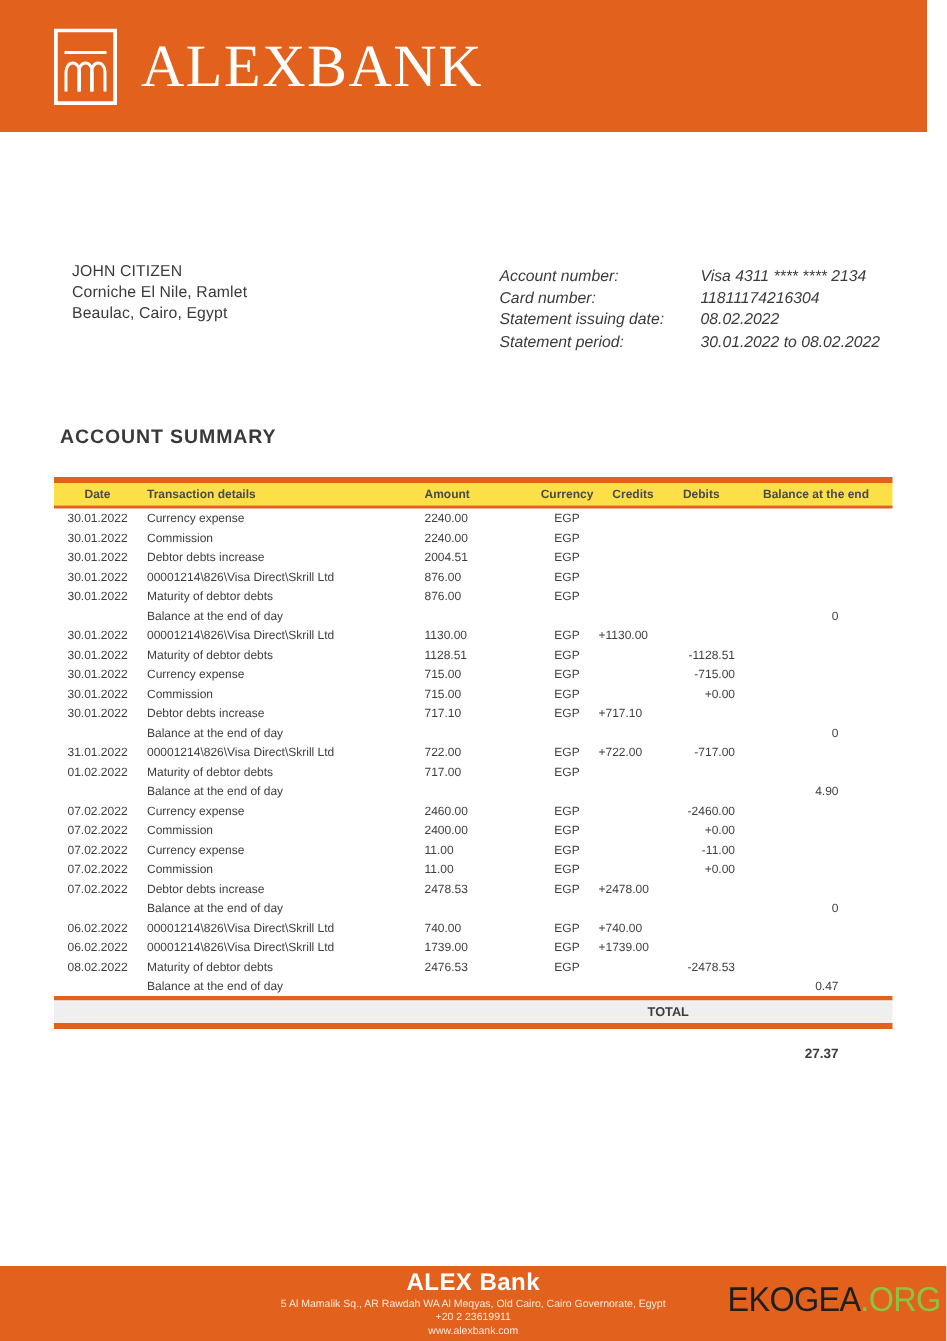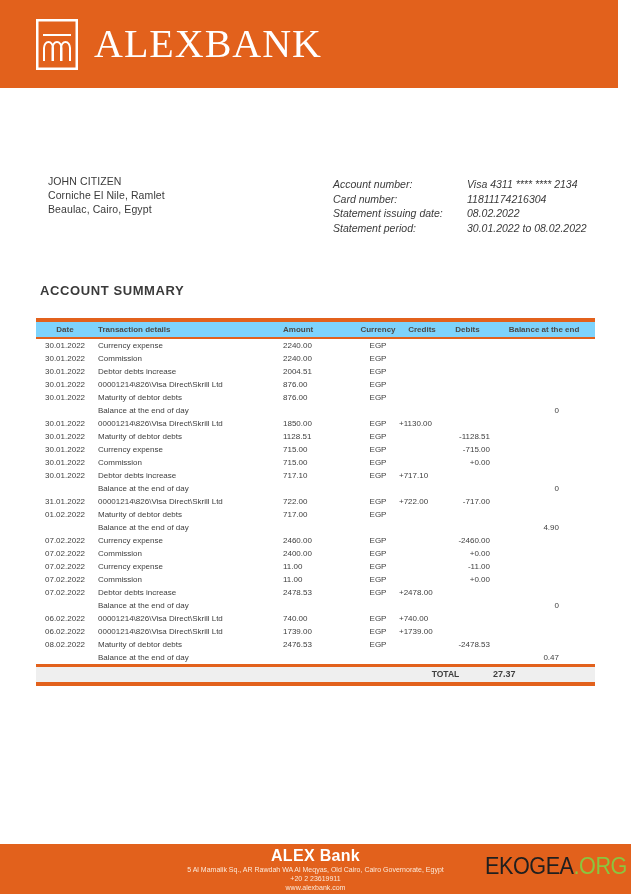--- a/index.html
+++ b/index.html
@@ -58,21 +58,21 @@
   }
   .rule { width:100%; background:#e2611c; }
   .rule.thick { height:4px; }
   .rule.thin  { height:2px; }
   .rule.mid   { height:2.5px; }
   .thead-row, .trow, .total-row {
     display:grid;
     grid-template-columns:58px 189px 75px 40px 47px 48px 1fr;
   }
   .thead-row {
-    background:#7dd3fc; height:15px; line-height:15px;
+    background:#fde047; height:15px; line-height:15px;
     font-weight:700; color:#4a4a4a;
   }
   .trow { height:13px; line-height:13px; }
   .cell { white-space:nowrap; overflow:hidden; }
   .c-date    { padding-left:9px; }
   .h-date    { text-align:center; padding-left:0; }
   .c-details { padding-left:4px; }
   .c-amount  { }
   .c-currency{ text-align:center; }
   .c-credits { padding-left:1px; }
@@ -82,22 +82,22 @@
   .c-balance { text-align:right; padding-right:36px; }
   .h-balance { text-align:center; padding-right:0; }
   .total-row {
     background:#efefef; height:15.5px; line-height:15.5px;
   }
   .total-label {
     grid-column:5 / 7; text-align:center;
     font-weight:700; font-size:8.5px; color:#3e3e3e;
   }
   .total-value {
-    grid-column:7; padding-right:36px;
-    font-weight:700; font-size:9px; color:#3e3e3e;
+    grid-column:7; text-align:right; padding-right:36px;
+    font-weight:700; font-size:9px; color:#3e3e3e;margin-top:28px;
   }
 
   
   .footer {
     position:absolute; left:0; bottom:0; width:631px; height:50px;
     background:#e2611c; color:#fdf3ec; text-align:center;
   }
   .footer-name { font-size:16px; font-weight:700; color:#ffffff; padding-top:3px; letter-spacing:0.3px; }
   .footer-line { font-size:7px; line-height:9px; color:#fbe9da; }
   .footer-link { color:#fbe9da; text-decoration:none; }
@@ -216,21 +216,21 @@
         <div class="cell c-details">Balance at the end of day</div>
         <div class="cell c-amount"></div>
         <div class="cell c-currency"></div>
         <div class="cell c-credits"></div>
         <div class="cell c-debits"></div>
         <div class="cell c-balance">0</div>
       </div>
       <div class="trow">
         <div class="cell c-date">30.01.2022</div>
         <div class="cell c-details">00001214\826\Visa Direct\Skrill Ltd</div>
-        <div class="cell c-amount">1850.00</div>
+        <div class="cell c-amount">1130.00</div>
         <div class="cell c-currency">EGP</div>
         <div class="cell c-credits">+1130.00</div>
         <div class="cell c-debits"></div>
         <div class="cell c-balance"></div>
       </div>
       <div class="trow">
         <div class="cell c-date">30.01.2022</div>
         <div class="cell c-details">Maturity of debtor debts</div>
         <div class="cell c-amount">1128.51</div>
         <div class="cell c-currency">EGP</div>

